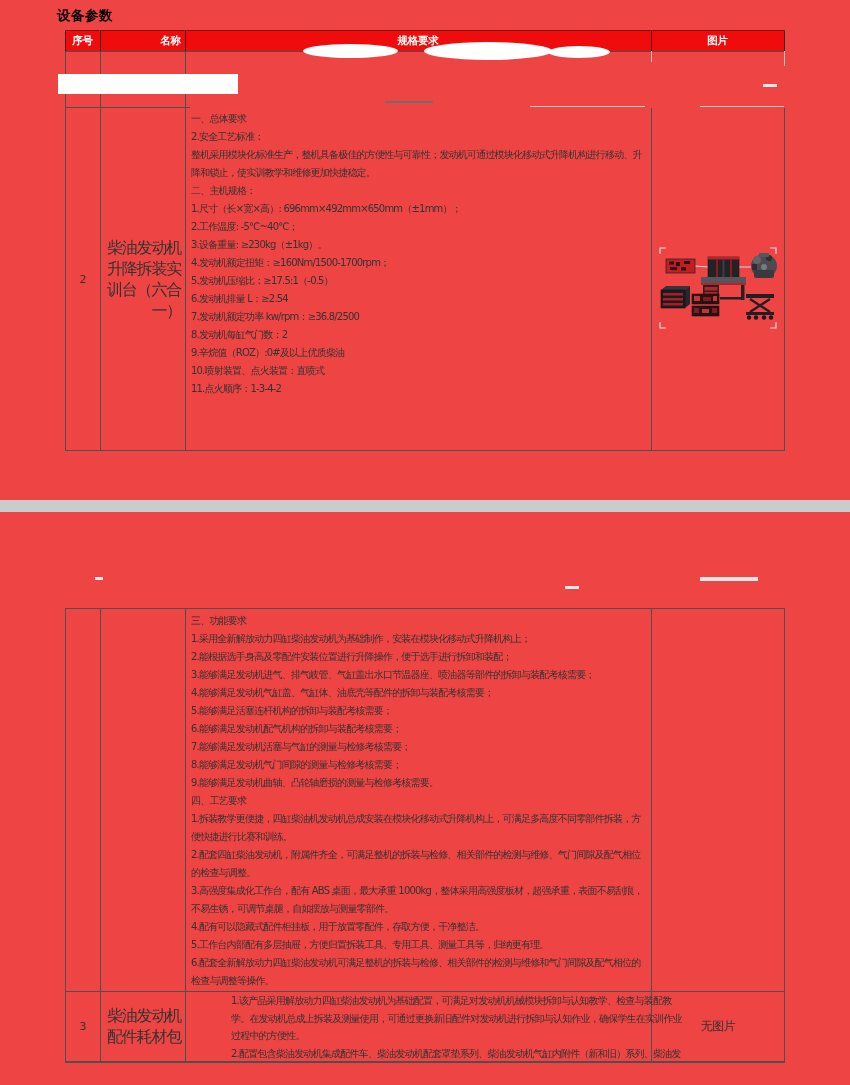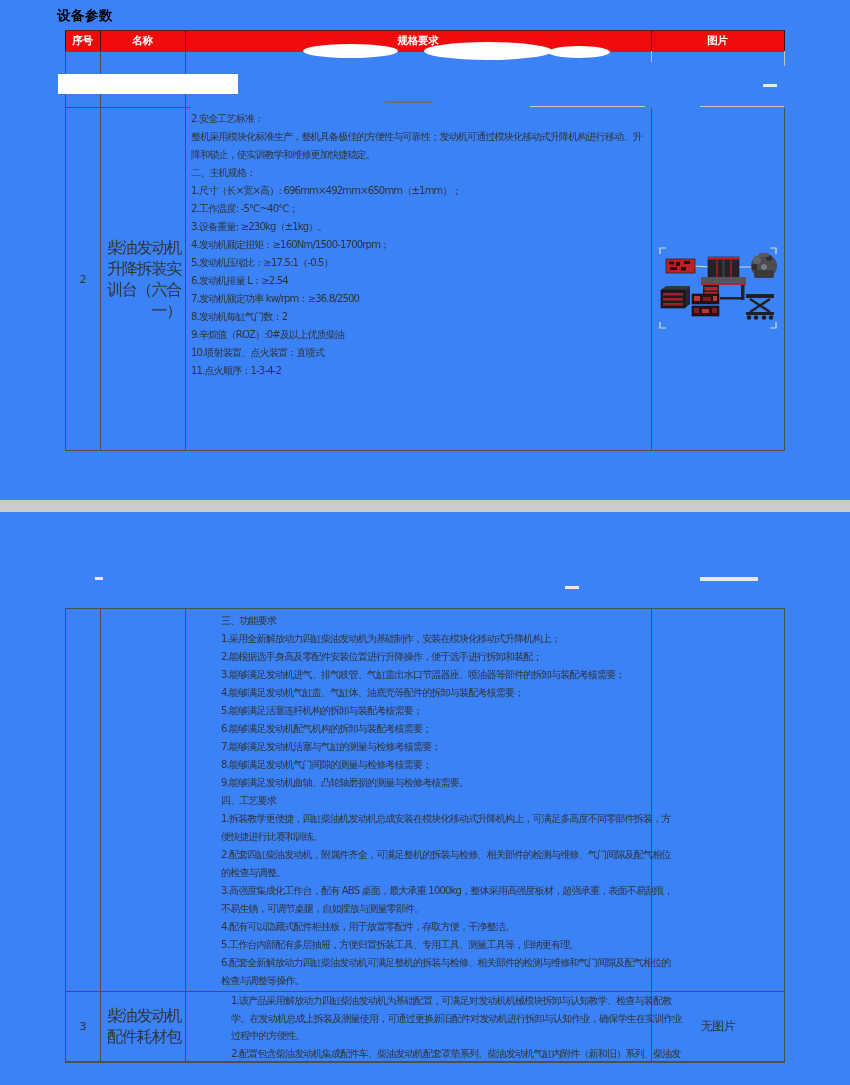--- a/index.html
+++ b/index.html
@@ -1,16 +1,16 @@
 <!DOCTYPE html>
 <html><head>
 <meta charset="utf-8">
 <style>
   html,body{margin:0;padding:0;background:#e9e9e9;}
-  #page{position:relative;width:850px;height:1085px;background:#3b82f6;margin:0 auto;
+  #page{position:relative;width:850px;height:1085px;background:#ef4444;margin:0 auto;
         font-family:"DejaVu Sans","Liberation Sans",sans-serif;color:#333;overflow:hidden;}
   .abs{position:absolute;box-sizing:border-box;}
   .hline{position:absolute;height:1px;background:#4f4f4f;}
   .vline{position:absolute;width:1px;background:#4f4f4f;}
   .faint{background:#c9c9c9;}
   .vfaint{background:#c2c2c2;}
   #doc-title{left:57px;top:7px;font-size:13.5px;font-weight:bold;color:#000;letter-spacing:.5px;}
   .hdr-cell{position:absolute;top:31px;height:20px;display:flex;align-items:center;justify-content:center;
             color:#fff;font-size:10.5px;font-weight:bold;letter-spacing:-.3px;}
   .blob{position:absolute;background:#fff;border-radius:50%;}
@@ -34,21 +34,21 @@
   <div class="abs" style="left:65px;top:31px;width:720px;height:20px;background:#f00c0c;"></div>
   <div class="hline" style="left:65px;top:30px;width:720px;background:#7a1212;"></div>
   <div class="hline" style="left:65px;top:51px;width:720px;"></div>
   <div class="vline" style="left:65px;top:31px;height:20px;background:#3c0808;"></div>
   <div class="vline" style="left:100px;top:31px;height:20px;background:#3c0808;"></div>
   <div class="vline" style="left:185px;top:31px;height:20px;background:#3c0808;"></div>
   <div class="vline" style="left:651px;top:31px;height:20px;background:#3c0808;"></div>
   <div class="vline" style="left:784px;top:31px;height:20px;background:#3c0808;"></div>
 
   <div class="hdr-cell" style="left:65px;width:35px;">序号</div>
-  <div class="hdr-cell" style="left:100px;width:85px;">名称</div>
+  <div class="hdr-cell" style="left:100px;width:85px;padding-left:28px;">名称</div>
   <div class="hdr-cell" style="left:185px;width:466px;">规格要求</div>
   <div class="hdr-cell" style="left:651px;width:133px;">图片</div>
 
   <div class="blob" style="left:303px;top:44px;width:95px;height:14px;"></div>
   <div class="blob" style="left:424px;top:42px;width:128px;height:18px;"></div>
   <div class="blob" style="left:548px;top:46px;width:62px;height:12px;"></div>
 
   <div class="vline" style="left:65px;top:51px;height:57px;"></div>
   <div class="vline" style="left:100px;top:51px;height:57px;"></div>
   <div class="vline" style="left:185px;top:51px;height:57px;"></div>
@@ -64,20 +64,21 @@
   <div class="vline" style="left:784px;top:108px;height:342px;"></div>
   <div class="hline" style="left:65px;top:107px;width:125px;"></div>
   <div class="abs" style="left:385px;top:101px;width:48px;height:2px;background:#6e6e6e;"></div>
   <div class="hline faint" style="left:530px;top:106px;width:115px;"></div>
   <div class="hline faint" style="left:700px;top:106px;width:84px;"></div>
   <div class="hline" style="left:65px;top:450px;width:720px;"></div>
 
   <div class="abs cell-center index-cell" style="left:66px;top:108px;width:34px;height:342px;">2</div>
   <div class="abs name-cell" style="left:101px;top:108px;width:83px;height:342px;">柴油发动机升降拆装实训台（六合一）</div>
   <div class="abs spec-block" style="left:191px;top:110px;width:455px;height:339px;">
+      <div class="spec-line">一、总体要求</div>
       <div class="spec-line">2.安全工艺标准：</div>
       <div class="spec-line">整机采用模块化标准生产，整机具备极佳的方便性与可靠性；发动机可通过模块化移动式升降机构进行移动、升降和锁止，使实训教学和维修更加快捷稳定。</div>
       <div class="spec-line">二、主机规格：</div>
       <div class="spec-line">1.尺寸（长×宽×高）: 696mm×492mm×650mm（±1mm）；</div>
       <div class="spec-line">2.工作温度: -5℃~40℃；</div>
       <div class="spec-line">3.设备重量: ≥230kg（±1kg）。</div>
       <div class="spec-line">4.发动机额定扭矩：≥160Nm/1500-1700rpm；</div>
       <div class="spec-line">5.发动机压缩比：≥17.5:1（-0.5）</div>
       <div class="spec-line">6.发动机排量 L：≥2.54</div>
       <div class="spec-line">7.发动机额定功率 kw/rpm：≥36.8/2500</div>
@@ -159,21 +160,21 @@
 
   <div class="hline" style="left:65px;top:608px;width:720px;"></div>
   <div class="hline" style="left:65px;top:991px;width:720px;"></div>
   <div class="abs" style="left:65px;top:1061px;width:720px;height:2px;background:#4f4f4f;"></div>
   <div class="vline" style="left:65px;top:608px;height:455px;"></div>
   <div class="vline" style="left:100px;top:608px;height:455px;"></div>
   <div class="vline" style="left:185px;top:608px;height:455px;"></div>
   <div class="vline" style="left:651px;top:608px;height:455px;"></div>
   <div class="vline" style="left:784px;top:608px;height:455px;"></div>
 
-  <div class="abs spec-block" style="left:191px;top:612px;width:455px;height:378px;margin-left:30px;">
+  <div class="abs spec-block" style="left:191px;top:612px;width:455px;height:378px;">
       <div class="spec-line">三、功能要求</div>
       <div class="spec-line">1.采用全新解放动力四缸柴油发动机为基础制作，安装在模块化移动式升降机构上；</div>
       <div class="spec-line">2.能根据选手身高及零配件安装位置进行升降操作，便于选手进行拆卸和装配；</div>
       <div class="spec-line">3.能够满足发动机进气、排气岐管、气缸盖出水口节温器座、喷油器等部件的拆卸与装配考核需要；</div>
       <div class="spec-line">4.能够满足发动机气缸盖、气缸体、油底壳等配件的拆卸与装配考核需要；</div>
       <div class="spec-line">5.能够满足活塞连杆机构的拆卸与装配考核需要；</div>
       <div class="spec-line">6.能够满足发动机配气机构的拆卸与装配考核需要；</div>
       <div class="spec-line">7.能够满足发动机活塞与气缸的测量与检修考核需要；</div>
       <div class="spec-line">8.能够满足发动机气门间隙的测量与检修考核需要；</div>
       <div class="spec-line">9.能够满足发动机曲轴、凸轮轴磨损的测量与检修考核需要。</div>

